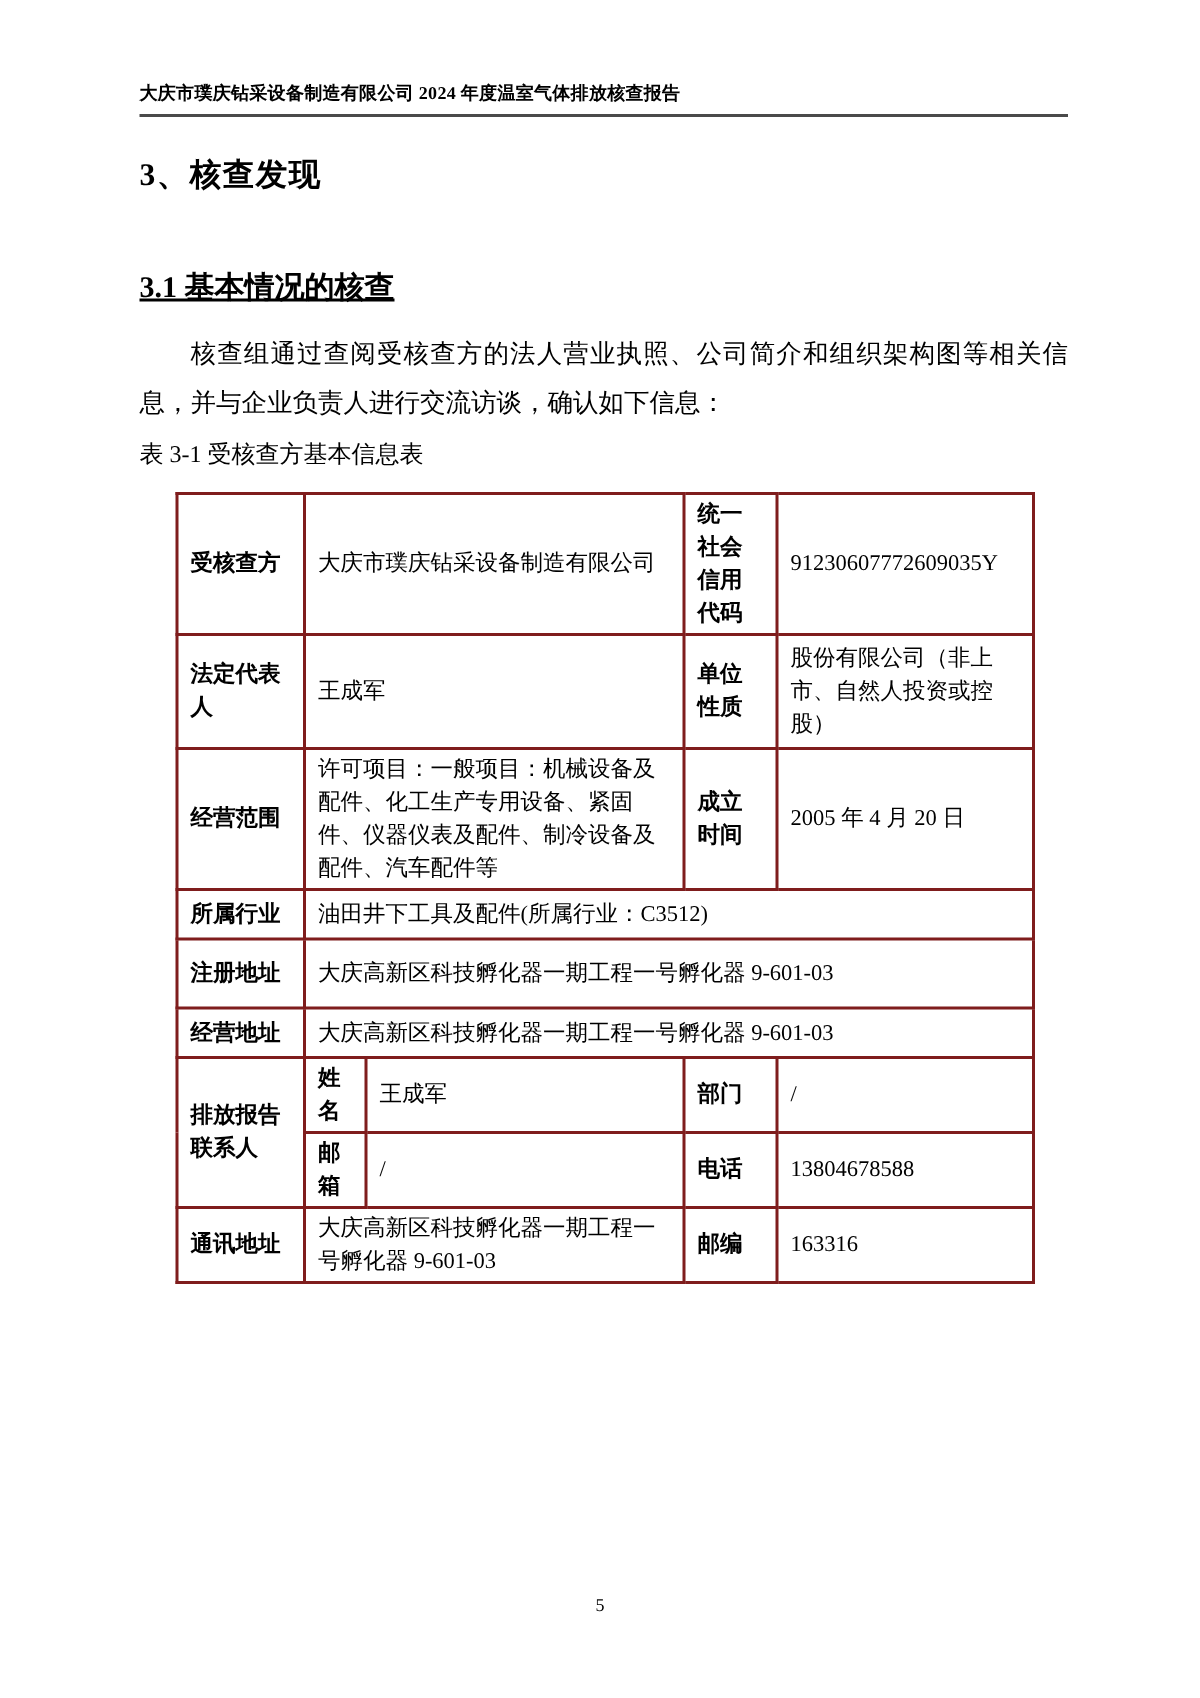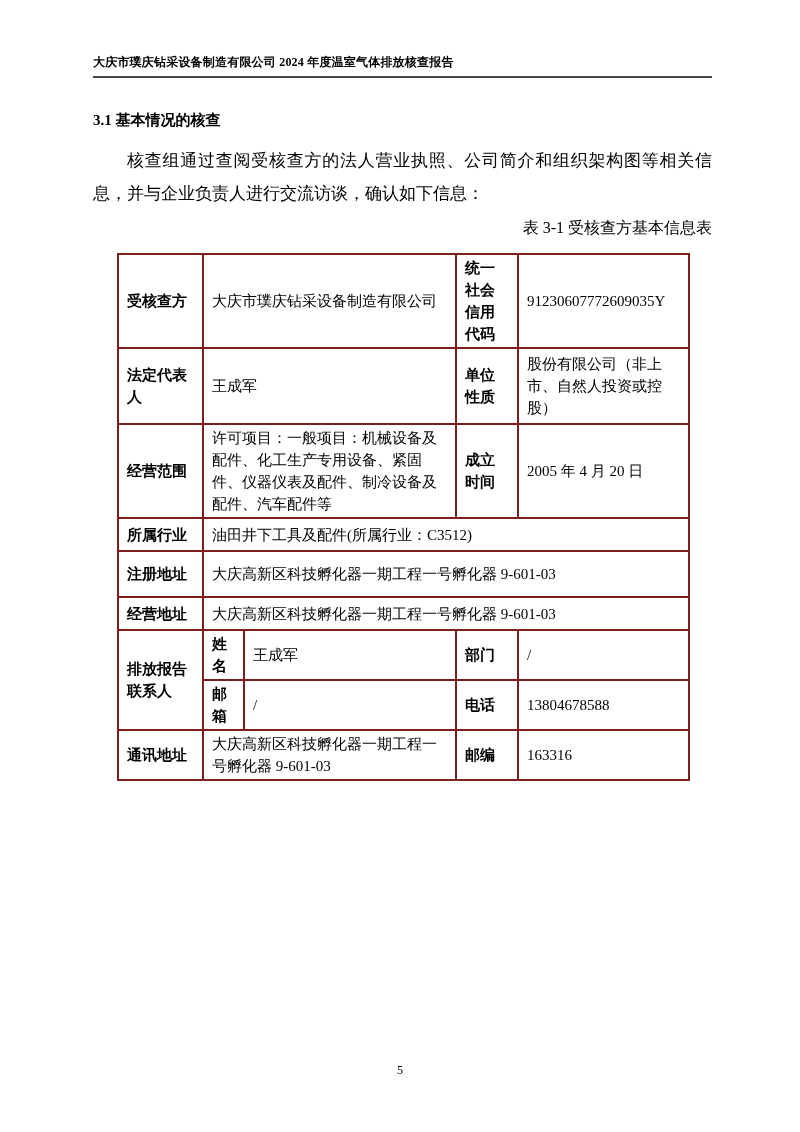--- a/index.html
+++ b/index.html
@@ -25,40 +25,41 @@
     border-bottom: 2px solid #4a4a4a;
     letter-spacing: 0.2px;
   }
   .h1 {
     margin-top: 24px;
     font-size: 21px;
     font-weight: bold;
     letter-spacing: 1px;
   }
   .h2 {
-    margin-top: 33px;
-    font-size: 15px;
+    margin-top: 48px;
+    font-size: 20px;
     font-weight: bold;
+    text-decoration: underline;
   }
   .h3 {
     margin-top: 19px;
     font-size: 17px;
     font-weight: bold;
   }
   .para {
     margin-top: 14px;
     font-size: 17px;
     line-height: 33px;
     text-indent: 2em;
     text-align: justify;
   }
   .tbl-caption {
     margin-top: 8px;
     font-size: 16px;
-    text-align: right;
+    text-align: left;
   }
   table.info {
     margin: 14px 0 0 24px;
     border-collapse: collapse;
     table-layout: fixed;
     width: 571px;
   }
   table.info td {
     border: 2px solid #7f1d1d;
     vertical-align: middle;
@@ -81,20 +82,21 @@
 </style>
 </head>
 <body>
 
 <div class="content">
 
   <div class="doc-header">
     <span>大庆市璞庆钻采设备制造有限公司 2024 年度温室气体排放核查报告</span>
   </div>
 
+  <div class="h1">3、核查发现</div>
   <div class="h2">3.1 基本情况的核查</div>
 
   <div class="para">核查组通过查阅受核查方的法人营业执照、公司简介和组织架构图等相关信息，并与企业负责人进行交流访谈，确认如下信息：</div>
 
   <div class="tbl-caption">表 3-1 受核查方基本信息表</div>
 
   <table class="info">
     <colgroup>
       <col style="width:85px">
       <col style="width:41px">

